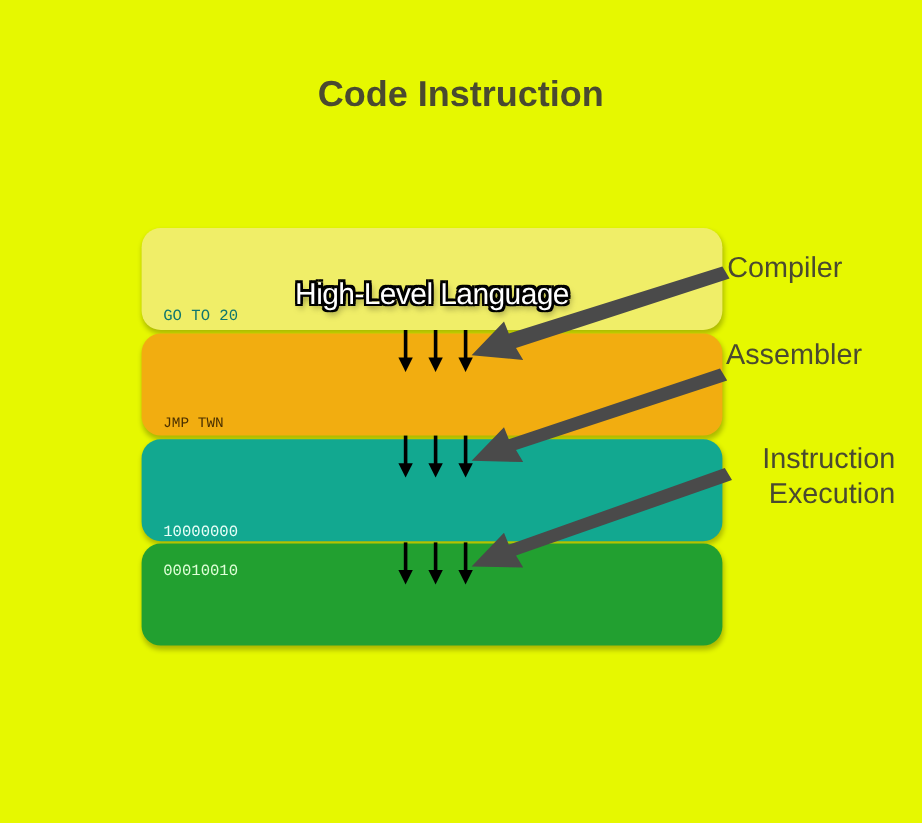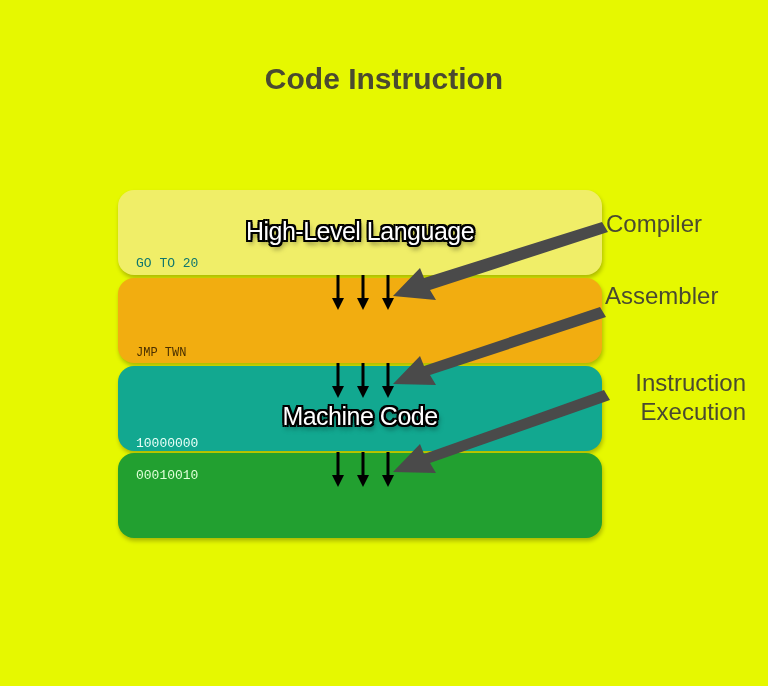--- a/index.html
+++ b/index.html
@@ -14,20 +14,21 @@
     .layer {
       position:absolute; left:118px; width:484px; border-radius:16px;
       box-shadow: 1px 3px 4px rgba(0,0,0,0.25);
     }
     .layer-label {
       position:absolute; left:0; width:100%; text-align:center;
       font-size:25px; color:#ffffff; letter-spacing:-0.5px;
       text-shadow: -2px -2px 0 #000, 2px -2px 0 #000, -2px 2px 0 #000, 2px 2px 0 #000,
                    0 2px 0 #000, 0 -2px 0 #000, 2px 0 0 #000, -2px 0 0 #000,
                    2px 4px 5px rgba(0,0,0,0.6);
+      margin-top: 14px;
     }
     .code {
       position:absolute; left:18px; font-family:"Liberation Mono", monospace;
       font-size:13px; line-height:18px; white-space:pre;
     }
     .side-label {
       position:absolute; font-size:24px; color:#4a4a30; line-height:29px;
     }
     svg.overlay { position:absolute; left:0; top:0; }
   </style>
@@ -39,21 +40,20 @@
 <div class="layer" style="top:190px;height:85px;background:#f0ee68;">
   <div class="layer-label" style="top:27px;">High-Level Language</div>
   <div class="code" style="top:65px;color:#0f766e;">GO TO 20</div>
 </div>
 
 <div class="layer" style="top:278px;height:85px;background:#f2ad10;">
   <div class="code" style="top:66px;color:#4a3000;font-size:12px;">JMP TWN</div>
 </div>
 
 <div class="layer" style="top:366px;height:85px;background:#12a890;">
-  <div class="layer-label" style="top:36px;">Machine Code</div>
   <div class="code" style="top:55px;color:#e8fff8;margin-top:14px;">10000000
 11110001</div>
 </div>
 
 <div class="layer" style="top:453px;height:85px;background:#22a030;">
   <div class="code" style="top:14px;color:#e0ffd8;">00010010</div>
 </div>
 
 <svg class="overlay" width="768" height="686">
   <defs>

